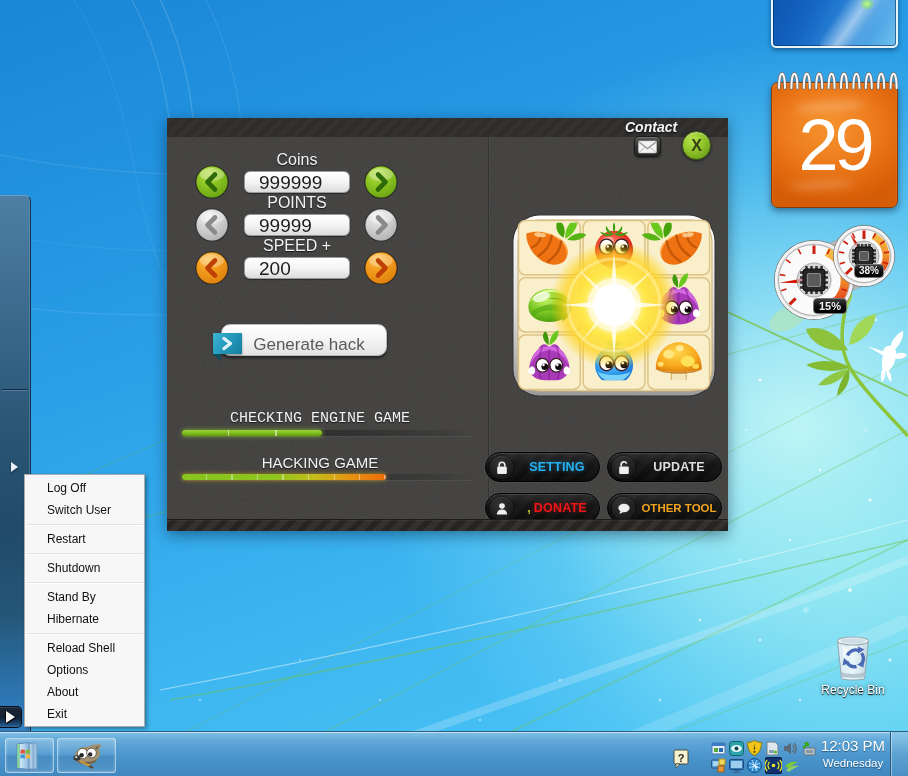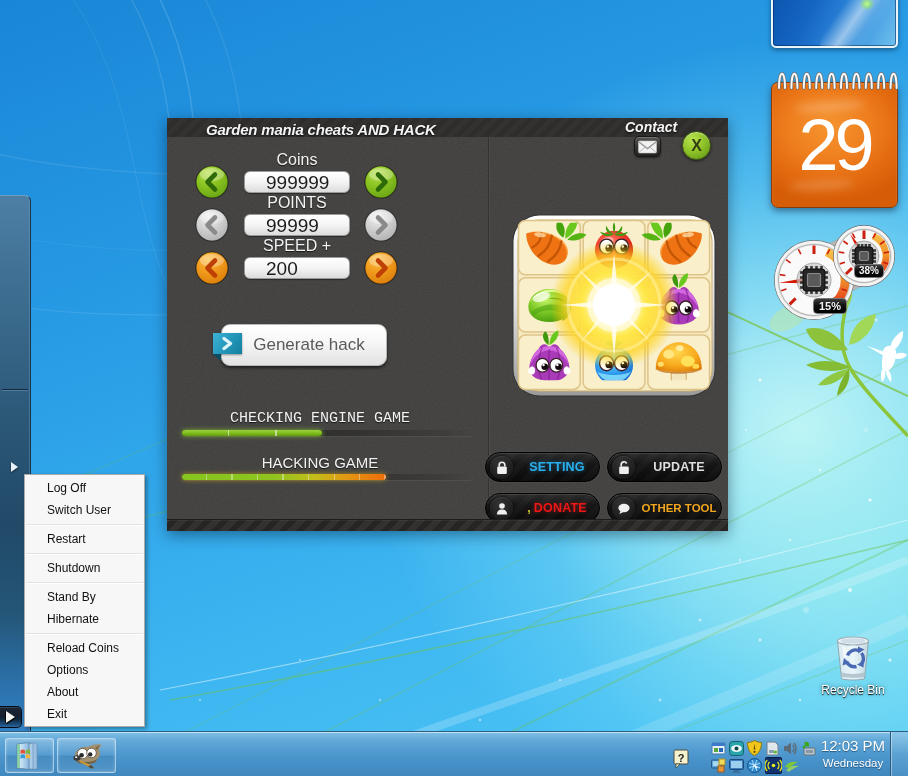--- a/index.html
+++ b/index.html
@@ -96,27 +96,27 @@
   .field-row { position:absolute; width:260px; height:44px; left:0px; }
   .field-row .flabel { position:absolute; left:77px; top:0; width:106px; text-align:center; font-size:16px; color:#f2f2f2;
     text-shadow:0 1px 1px rgba(0,0,0,.7); height:17px; line-height:17px; }
   .spin-btn { position:absolute; width:34px; height:34px; border-radius:50%; top:14px; }
   .spin-btn svg { position:absolute; left:0; top:0; }
   .spin-btn.left { left:28px; }
   .spin-btn.right { left:197px; }
   .field-input { position:absolute; left:77px; top:20px; width:106px; height:22px; border-radius:6px;
     background:linear-gradient(#ffffff 0%,#f4f4f4 50%,#dcdcdc 100%); border:1px solid #9a9a9a;
     box-shadow:inset 0 1px 0 #fff, 0 1px 1px rgba(0,0,0,.4);
-    font-size:19px; line-height:21px; color:#1c1c1c; padding-left:21px; }
+    font-size:19px; line-height:21px; color:#1c1c1c; padding-left:14px; }
   #row-coins { top:33px; }
   #row-points { top:76px; }
   #row-speed { top:119px; }
 
   
-  .gen-btn { position:absolute; left:54px; top:206px; width:166px; height:42px; border-radius:9px;
+  .gen-btn { position:absolute; left:54px; top:206px; width:166px; height:32px; border-radius:9px;
     background:linear-gradient(#ffffff 0%,#f6f6f6 45%,#e2e2e2 100%); border:1px solid #b8b8b8;
     box-shadow:0 2px 3px rgba(0,0,0,.55), inset 0 1px 0 #fff; }
   .gen-btn .lbl { position:absolute; left:22px; top:0; width:130px; height:40px; text-align:center;
     font-size:17px; line-height:40px; color:#5a5a5a; }
   .gen-ribbon { position:absolute; left:46px; top:215px; width:29px; height:21px;
     background:linear-gradient(125deg,#3db4d4 0%,#2395b8 55%,#13809f 100%);
     box-shadow:0 1px 2px rgba(0,0,0,.4); }
   .gen-ribbon .fold { position:absolute; left:0; top:21px; width:0; height:0;
     border-top:7px solid #0a4c60; border-left:8px solid transparent; border-top-right-radius:2px;
     border-right:0 solid transparent; }
@@ -440,36 +440,35 @@
     <div class="item">Log Off</div>
     <div class="item">Switch User</div>
     <div class="sep"></div>
     <div class="item">Restart</div>
     <div class="sep"></div>
     <div class="item">Shutdown</div>
     <div class="sep"></div>
     <div class="item">Stand By</div>
     <div class="item">Hibernate</div>
     <div class="sep"></div>
-    <div class="item">Reload Coins</div>
+    <div class="item">Reload Shell</div>
     <div class="item">Options</div>
     <div class="item">About</div>
     <div class="item">Exit</div>
   </div>
 
   <div class="app">
     <svg class="grain" width="561" height="413">
       <filter id="noiseF">
           <feTurbulence type="fractalNoise" baseFrequency="0.9" numOctaves="2" stitchTiles="stitch"></feTurbulence>
         <feColorMatrix type="matrix" values="0 0 0 0 0.28  0 0 0 0 0.28  0 0 0 0 0.27  0 0 0 0.35 0"></feColorMatrix>
         </filter>
       <rect width="561" height="413" filter="url(#noiseF)"></rect>
     </svg>
     <div class="titlebar"></div>
-    <div class="title">Garden mania cheats AND HACK</div>
     <div class="contact">Contact</div>
     <div class="mail-btn">
       <svg width="25" height="19" viewBox="0 0 25 19">
         <rect x="3.5" y="4" width="18" height="12" rx="1.2" fill="#f2f2f2" stroke="#c8c8c8" stroke-width="0.6"></rect>
         <path d="M4,5 L12.5,11.5 L21,5" fill="none" stroke="#9a9a9a" stroke-width="1.4"></path>
         <path d="M4,15.4 L10,10.2 M21,15.4 L15,10.2" fill="none" stroke="#b0b0b0" stroke-width="0.9"></path>
       </svg>
     </div>
     <div class="close-btn">X</div>
 

